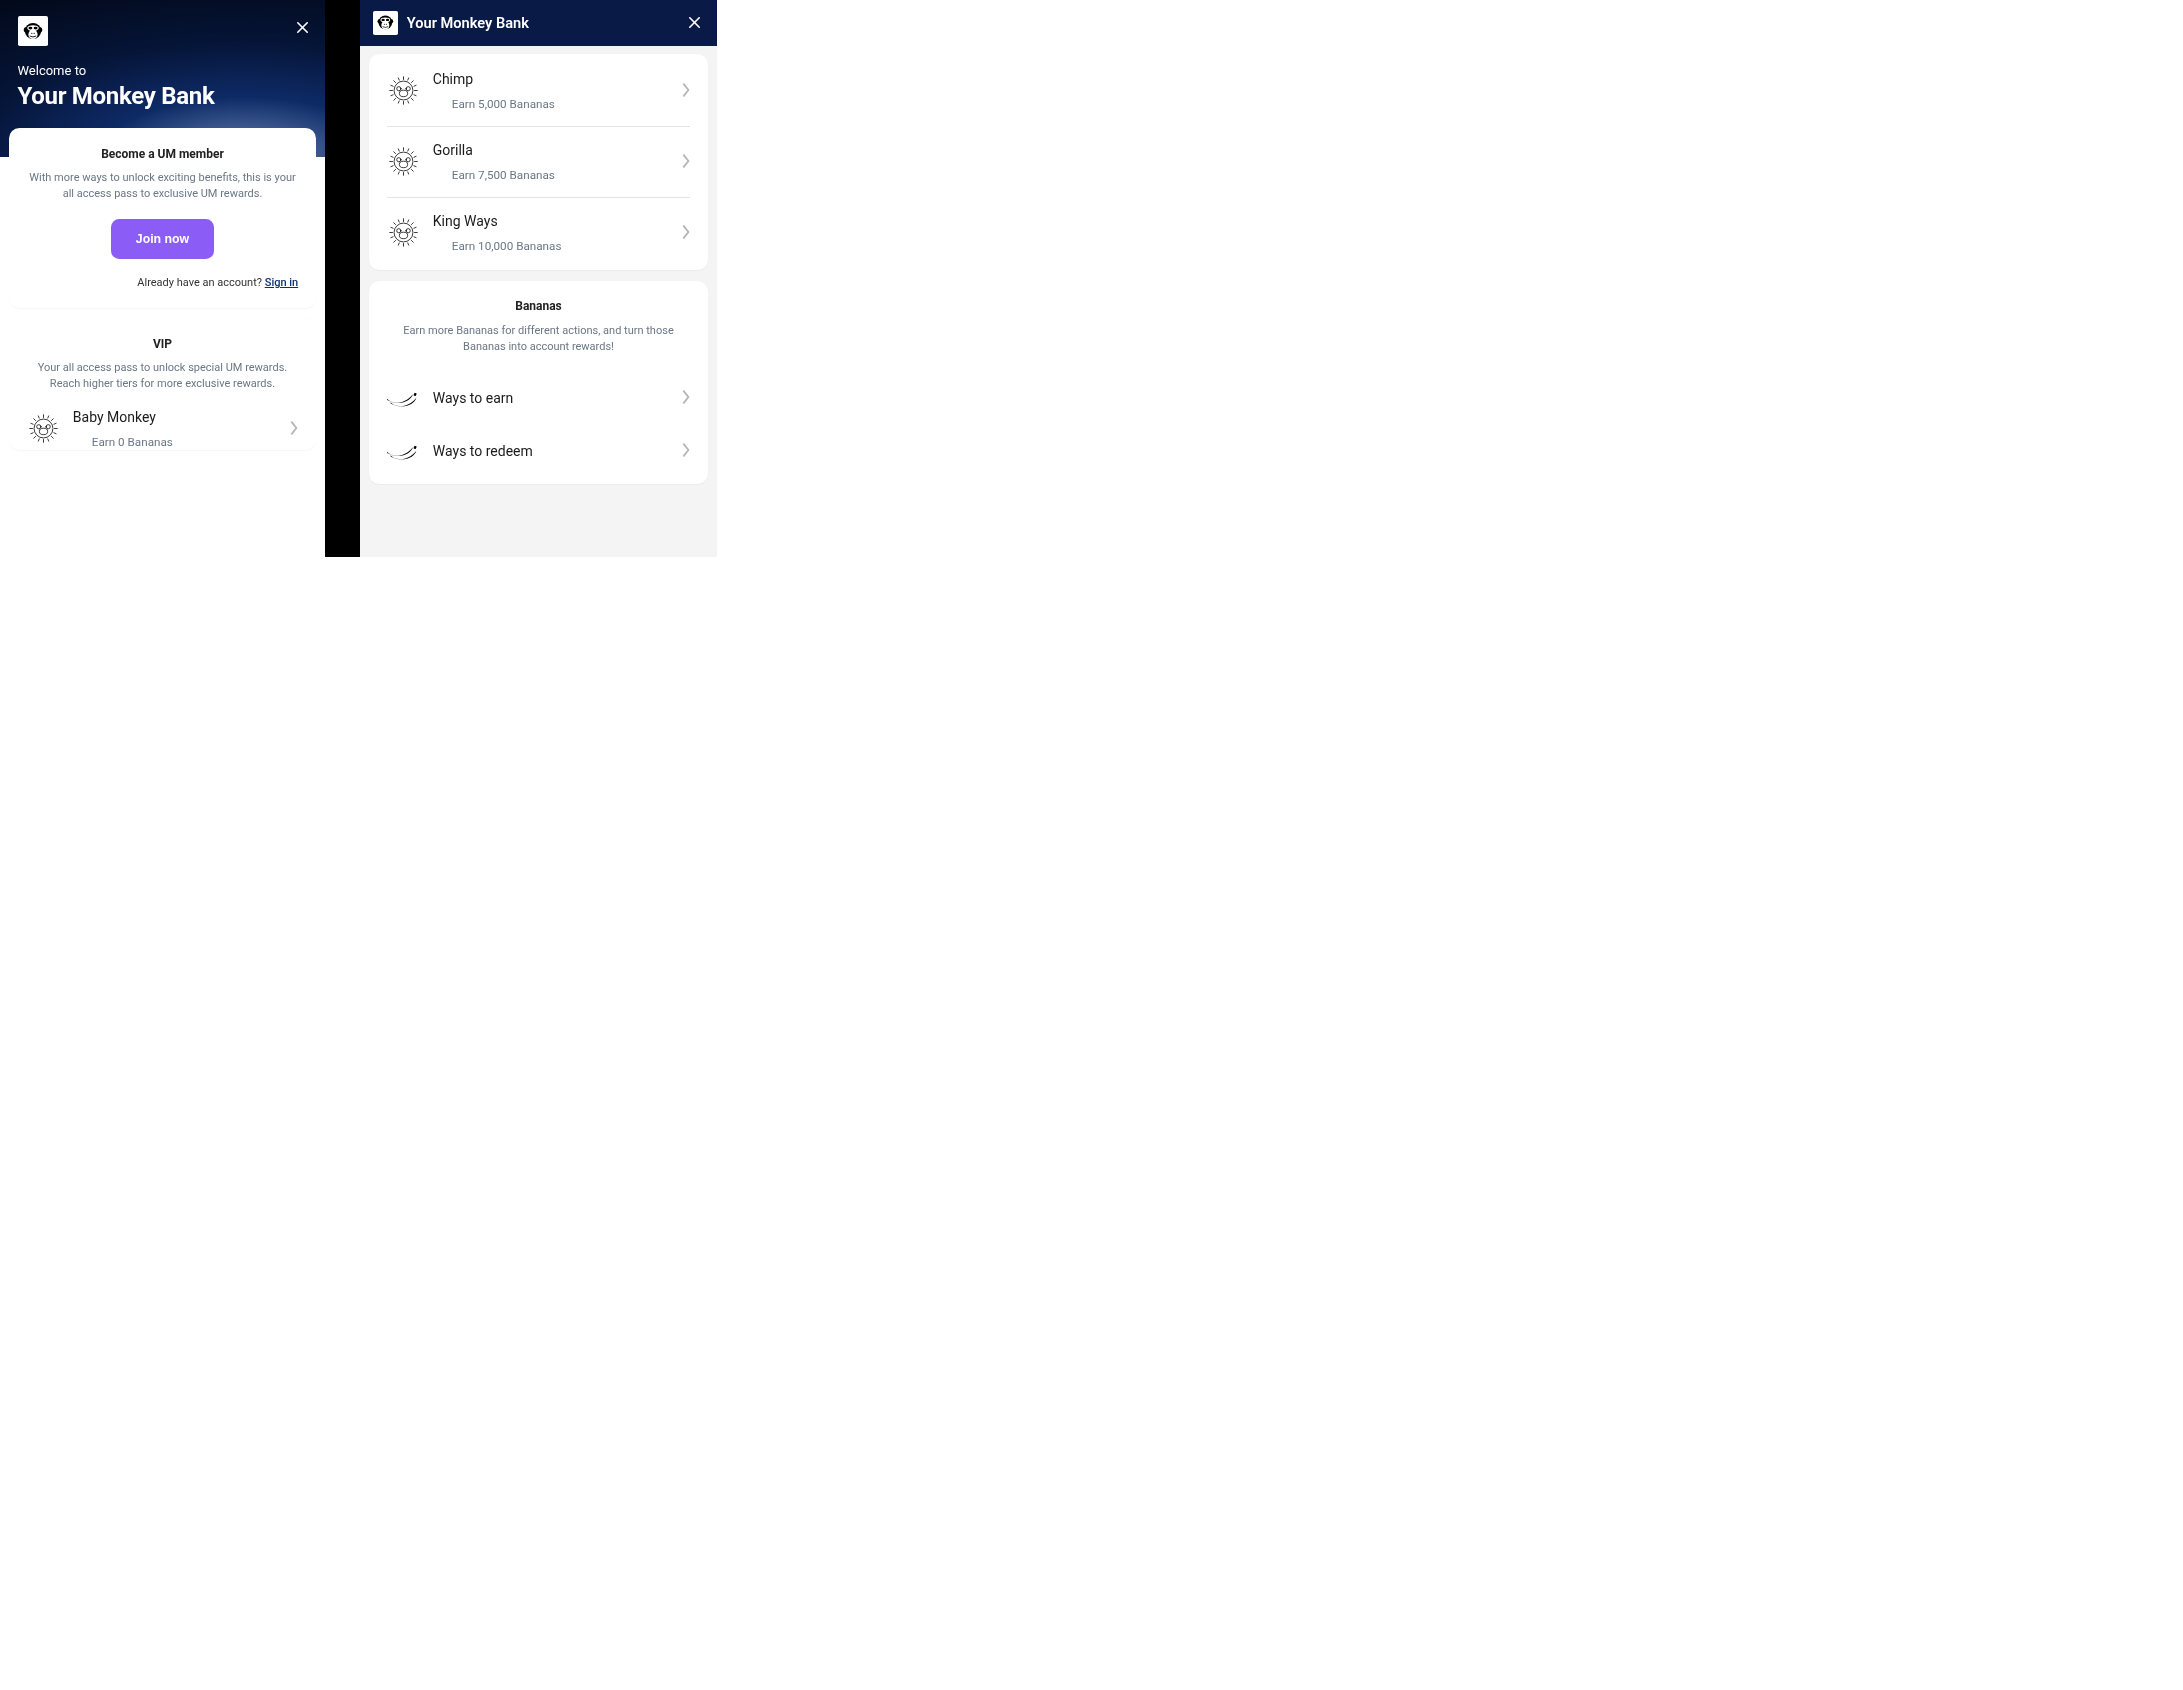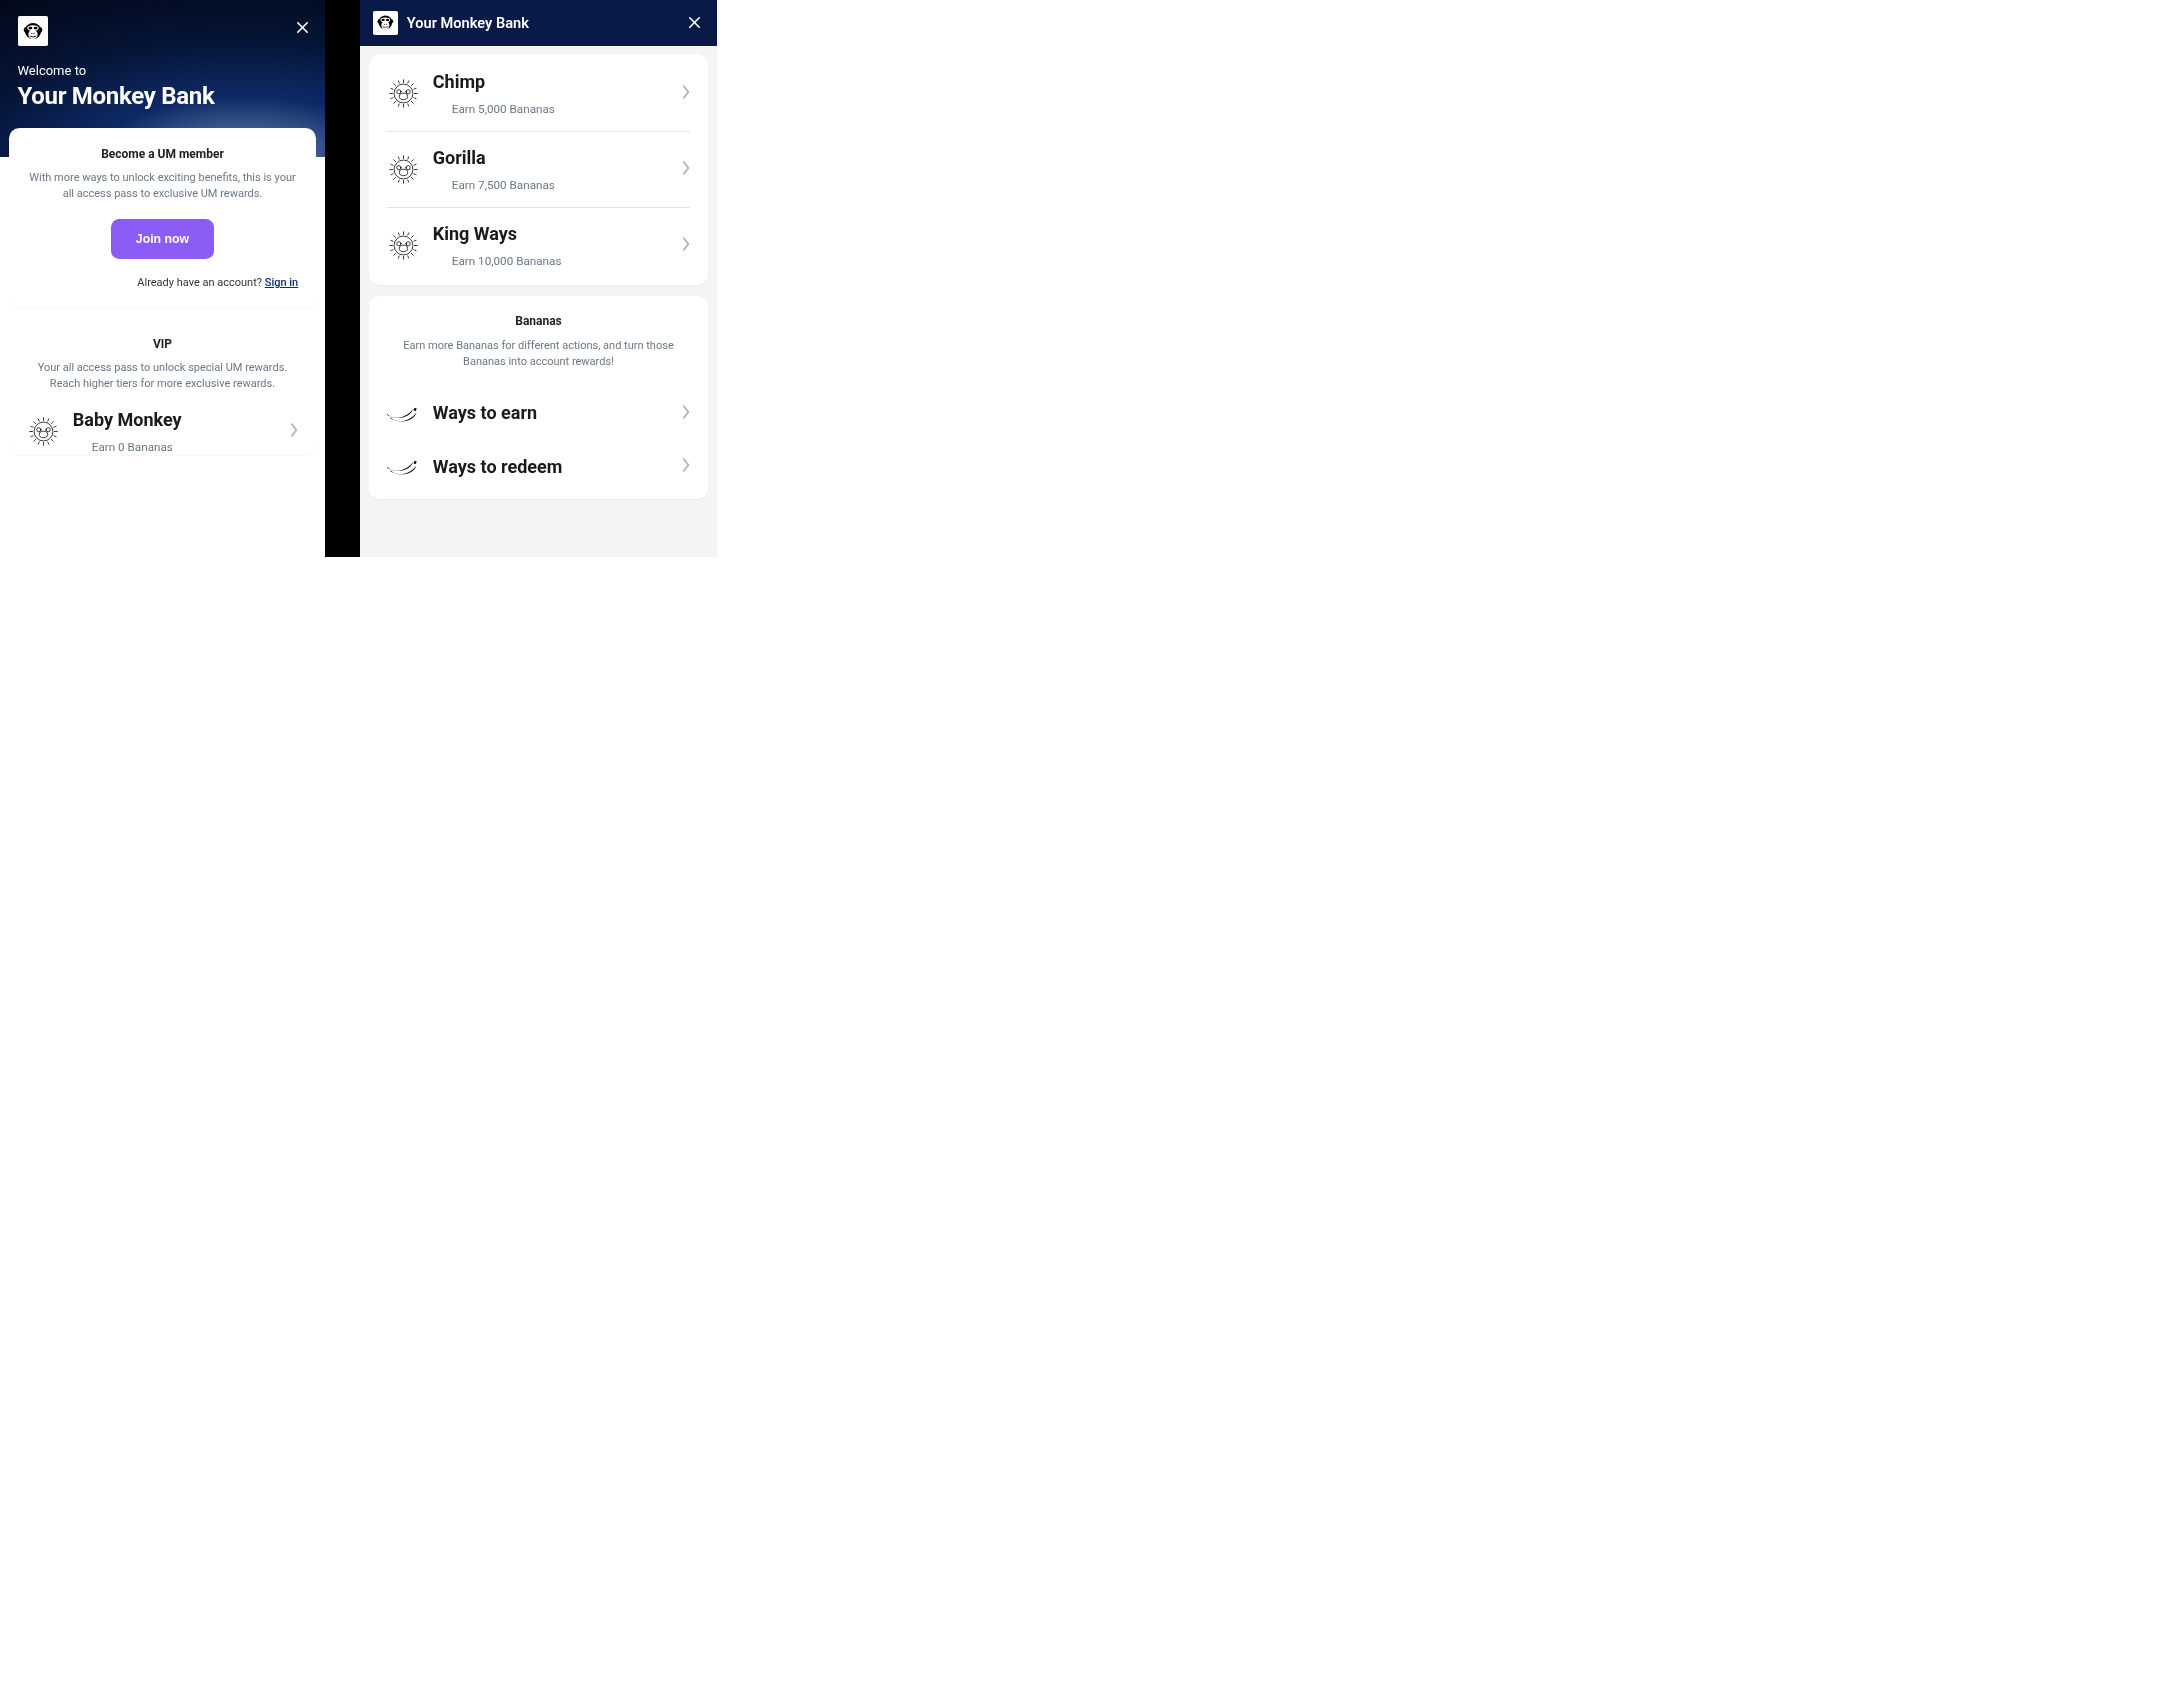--- a/index.html
+++ b/index.html
@@ -78,21 +78,21 @@
     text-align:right; font-size: 11px; color:#333;
   }
   .acct-line a { color:#0b2e7a; text-decoration: underline; cursor:pointer; font-weight:500; }
 
   .tier-row, .list-row {
     display:flex; align-items:center; gap: 13px;
     padding: 11.7px 0 1.2px 0;
     cursor: pointer;
   }
   .tier-row .info, .list-row .info { flex:1; }
-  .tier-row .info .name, .list-row .info .name { font-size: 18px; font-weight:700; color:#1a1a1a; }
+  .tier-row .info .name, .list-row .info .name { font-size: 14px; font-weight:400; color:#1a1a1a; }
   .tier-row .info .req,  .list-row .info .req  { font-size: 11.7px; color:#6a7785; margin-top:10px;padding-left:19px; }
   .chev { color:#b6b6b6; }
   .chev svg { width: 8.2px; height: 14px; }
 
   .tier-icon { width:33px; height:33px; flex:0 0 33px; display:flex; align-items:center; justify-content:center; }
   .tier-icon svg { width:33px; height:33px; stroke:#111; fill:none; stroke-width:1.4; }
   .banana-icon { width:33px; height:23.4px; flex:0 0 33px; }
   .banana-icon svg { width:33px; height:23.4px; }
 
   

